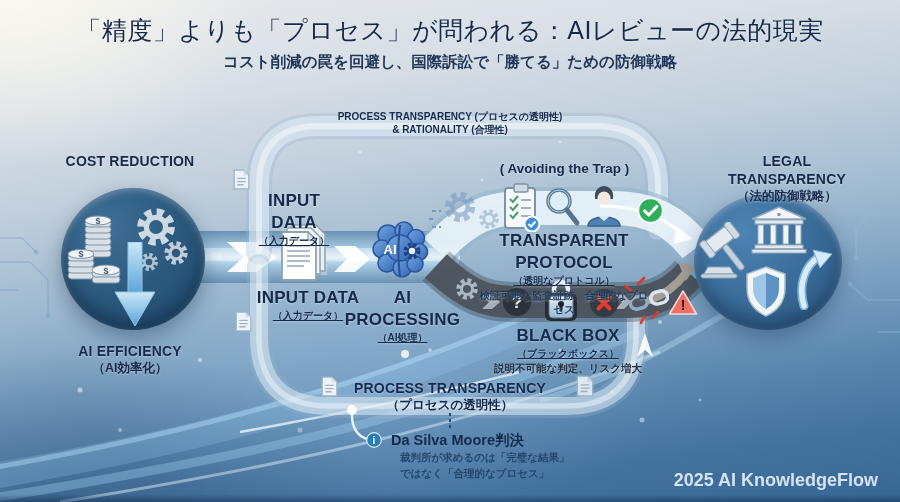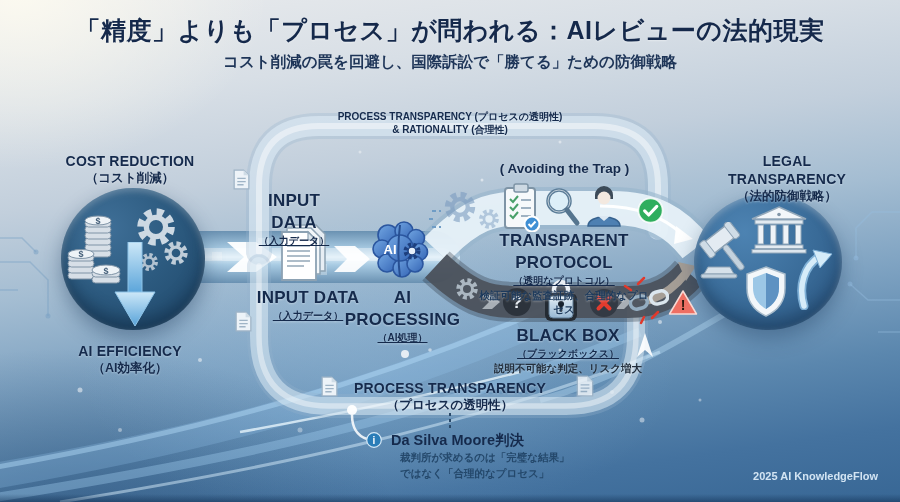--- a/index.html
+++ b/index.html
@@ -25,26 +25,26 @@
   .lb{position:absolute;text-align:center;color:#152a4c;font-weight:700;line-height:1.3;
     text-shadow:0 1px 2px rgba(255,255,255,.35);}
   .lb .en{font-size:14px;letter-spacing:.2px;}
   .lb .jp{font-size:12.5px;}
   .lb.small .en{font-size:17px;}
   .lb.small .jp{font-size:10px;text-decoration:underline;}
   .lb.white{color:#f3f8fd;text-shadow:0 1px 4px rgba(8,35,64,.65);}
   .lb .desc{font-size:10.5px;font-weight:700;color:#1d3a5c;margin-top:2px;}
   .lb .desc.dark{color:#222e3c;}
   .title{position:absolute;left:0;top:14px;width:900px;text-align:center;
-    font-size:25px;font-weight:700;color:#15294b;letter-spacing:.5px;
+    font-size:25px;font-weight:400;color:#15294b;letter-spacing:.5px;
     text-shadow:0 1px 2px rgba(255,255,255,.4);}
   .subtitle{position:absolute;left:0;top:52px;width:900px;text-align:center;
     font-size:15.5px;font-weight:700;color:#1e3558;}
   .credit{position:absolute;left:640px;top:470px;width:238px;text-align:right;
-    font-size:11px;font-weight:600;color:rgba(224,239,251,.92);}
+    font-size:18px;font-weight:600;color:rgba(224,239,251,.92);}
   .note-title{position:absolute;left:391px;top:431px;width:220px;text-align:left;
     font-size:14.5px;font-weight:800;color:#152a4c;}
   .note-body{position:absolute;left:400px;top:450px;width:220px;text-align:left;
     font-size:10.5px;font-weight:700;color:#24486b;line-height:1.5;}
 </style>
 </head>
 <body>
 
 <div class="stage">
   <div class="beam"></div>
@@ -364,21 +364,20 @@
   <svg class="ic z3" style="left:366px;top:432px" width="16" height="16" viewBox="0 0 16 16">
     <circle cx="8" cy="8" r="7.3" fill="#2b7db8" stroke="#d7e9f7" stroke-width="1.2"></circle>
     <text x="8" y="11.5" text-anchor="middle" font-size="10" font-weight="bold" fill="#ffffff">i</text>
   </svg>
 
   <div class="title z4">「精度」よりも「プロセス」が問われる：AIレビューの法的現実</div>
   <div class="subtitle z4">コスト削減の罠を回避し、国際訴訟で「勝てる」ための防御戦略</div>
 
   <div class="lb z4" style="left:55px;top:152px;width:150px">
     <div class="en">COST REDUCTION</div>
-      <div class="jp">（コスト削減）</div>
   </div>
   <div class="lb z4" style="left:55px;top:342px;width:150px">
     <div class="en">AI EFFICIENCY</div>
       <div class="jp">（AI効率化）</div>
   </div>
 
   <div class="lb small z4" style="left:248px;top:190px;width:92px">
     <div class="en">INPUT DATA</div>
       <div class="jp">（入力データ）</div>
   </div>

